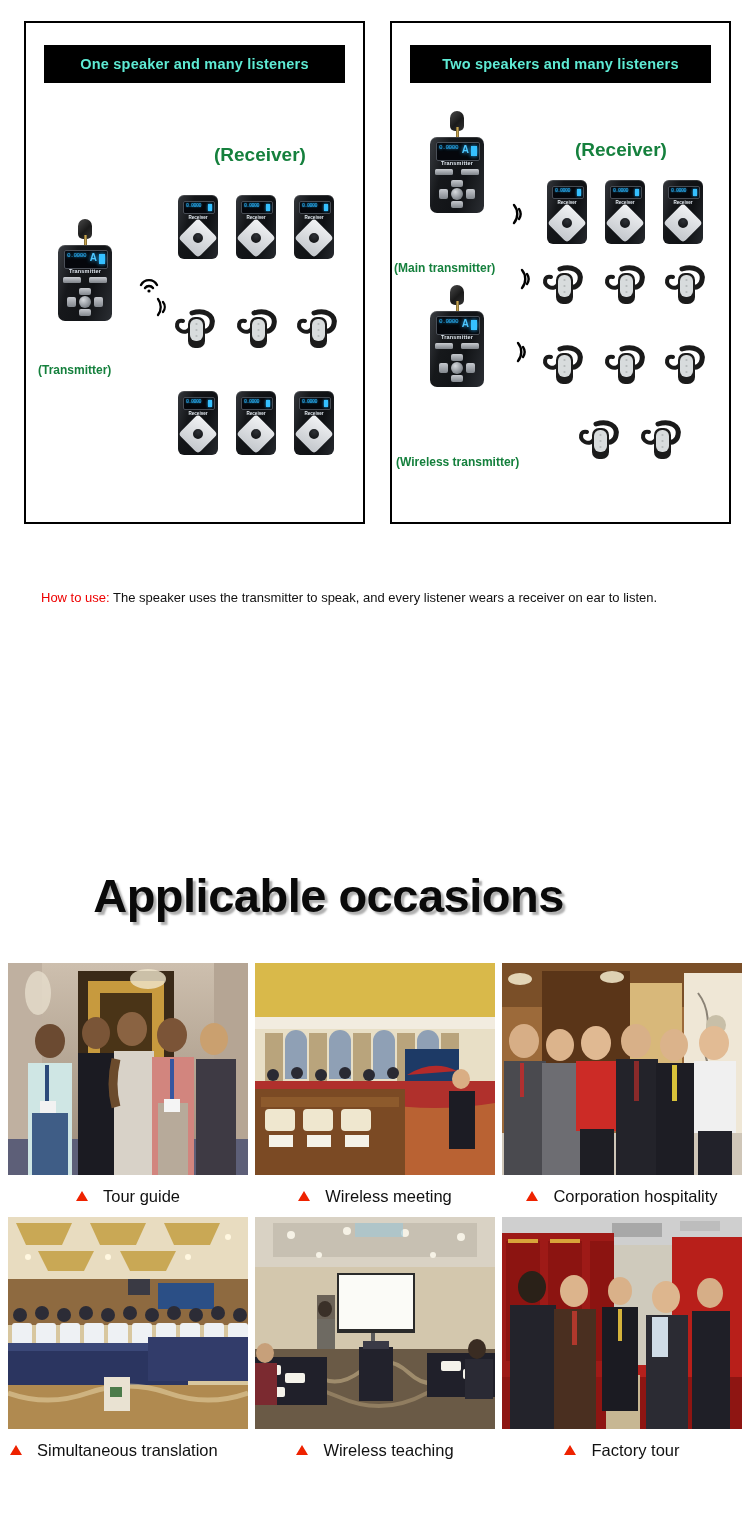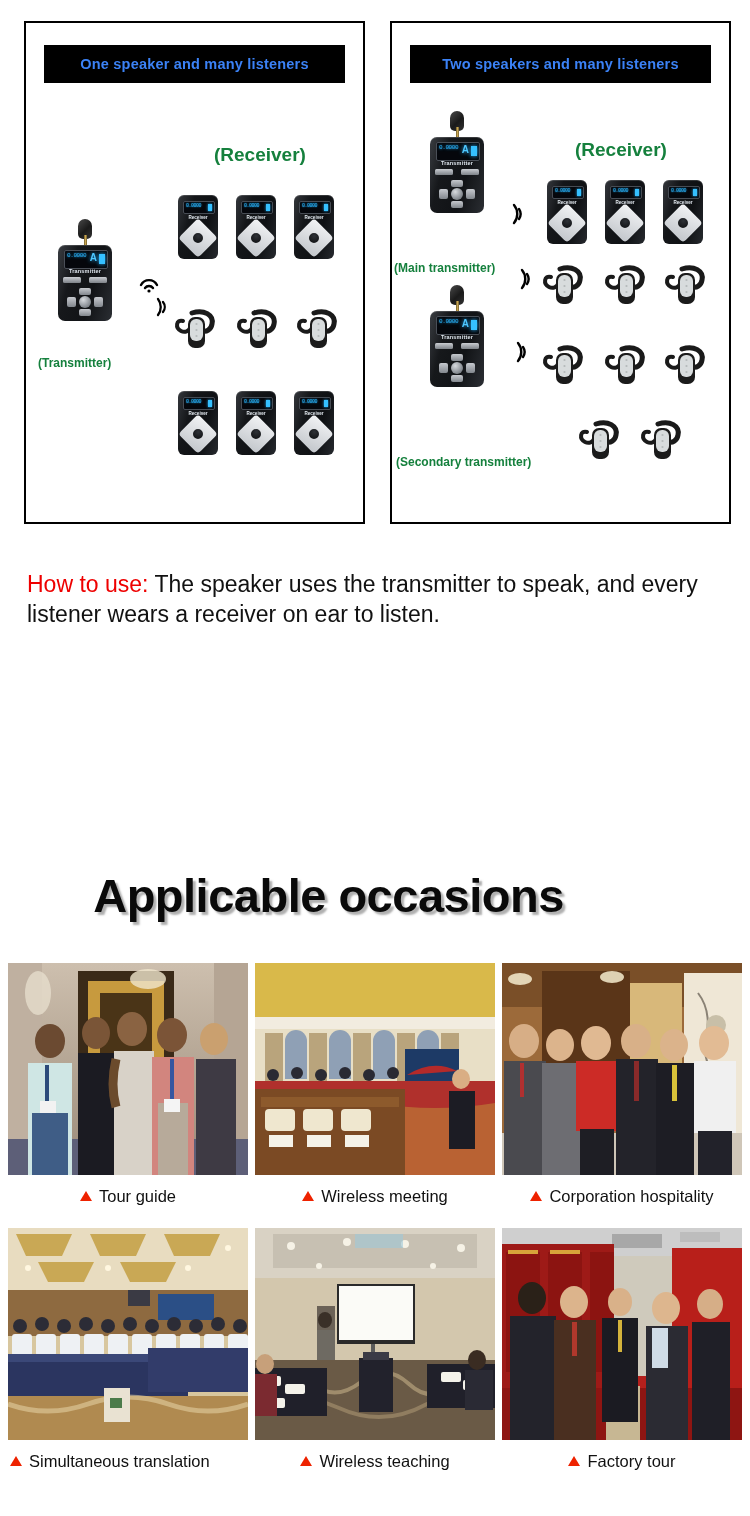--- a/index.html
+++ b/index.html
@@ -16,21 +16,21 @@
     border:2px solid #000;background:#fff;box-sizing:border-box;
   }
   .panel.left{left:24px;width:341px;}
   .panel.right{left:390px;width:341px;padding-left:48px;}
 
   .panel-header{
     position:absolute;left:18px;top:22px;right:18px;height:38px;
     background:#000;display:flex;align-items:center;justify-content:center;
   }
   .panel-header span{
-    color:#3b82f6;font-weight:bold;font-size:14.5px;letter-spacing:.2px;
+    color:#5eead4;font-weight:bold;font-size:14.5px;letter-spacing:.2px;
     white-space:nowrap;
   }
 
   .red-label{
     position:absolute;color:#15803d;font-weight:bold;
     white-space:nowrap;font-size:12px;
   }
   .red-label.big{font-size:19px;}
 
   
@@ -125,44 +125,44 @@
 
   
   .ear{position:absolute;width:46px;height:44px;}
 
   
   .wave{position:absolute;}
 
   
   .copy{position:absolute;left:23px;top:565px;width:706px;}
   .copy p{
-    margin:4px;font-size:23px;line-height:30px;color:#111;
+    margin:18px;font-size:13px;line-height:30px;color:#111;
     font-family:"Liberation Sans", sans-serif;
   }
   .copy p.second{margin-top:22px;}
   .copy .hl{color:#ee0000;}
 
   
   .section-title{
     position:absolute;left:0;top:868px;width:657px;text-align:center;
     font-size:47px;font-weight:bold;color:#0a0a0a;letter-spacing:-.5px;
     text-shadow:3px 3px 2px rgba(110,110,110,.55);
     font-family:"Liberation Sans", sans-serif;
   }
 
   
   .grid{position:absolute;left:8px;top:963px;width:734px;}
   .grid-row{display:flex;gap:7px;}
-  .grid-row + .grid-row{margin-top:11px;}
+  .grid-row + .grid-row{}
   .cell{width:240px;}
   .photo{
     width:240px;height:212px;position:relative;overflow:hidden;background:#2a2320;
   }
   .caption{
-    display:flex;align-items:center;justify-content:center;gap:7px;
+    display:flex;align-items:center;justify-content:center;gap:15px;
     height:42px;font-size:16.5px;color:#111;white-space:nowrap;
   }
   .caption .tri{
     width:0;height:0;border-left:6px solid transparent;border-right:6px solid transparent;
     border-bottom:10px solid #ee2200;flex:0 0 auto;
   }
   .cell.wide .caption{justify-content:flex-start;padding-left:2px;}
   .cell.ctr .caption{justify-content:center;}
 </style>
 </head>
@@ -193,21 +193,21 @@
           </div>
         <div class="dpad">
           <div class="arm up"></div>
             <div class="arm dn"></div>
           <div class="arm lf"></div>
             <div class="arm rt"></div>
           <div class="ctr"></div>
         </div>
       </div>
     </div>
-    <div class="red-label" style="left:12px;top:333px;">(Transmitter)</div>
+    <div class="red-label" style="left:12px;top:340px;">(Transmitter)</div>
 
     <svg class="wave" style="left:110px;top:245px;" width="26" height="26" viewBox="0 0 26 26">
       <g fill="none" stroke="#000" stroke-width="2.4" stroke-linecap="round">
         <path d="M5 17 A9 9 0 0 1 21 17"></path>
           <path d="M9 20 A5 5 0 0 1 17 20"></path>
       </g>
         <circle cx="13" cy="23" r="1.6" fill="#000"></circle>
     </svg>
     <svg class="wave" style="left:128px;top:272px;" width="22" height="24" viewBox="0 0 22 24">
       <g fill="none" stroke="#000" stroke-width="2.3" stroke-linecap="round">
@@ -355,21 +355,21 @@
           </div>
         <div class="dpad">
           <div class="arm up"></div>
             <div class="arm dn"></div>
           <div class="arm lf"></div>
             <div class="arm rt"></div>
           <div class="ctr"></div>
         </div>
       </div>
     </div>
-    <div class="red-label" style="left:4px;top:432px;">(Secondary transmitter)</div>
+    <div class="red-label" style="left:4px;top:432px;">(Wireless transmitter)</div>
 
     <svg class="wave" style="left:118px;top:178px;" width="22" height="26" viewBox="0 0 22 26">
       <g fill="none" stroke="#000" stroke-width="2.4" stroke-linecap="round">
         <path d="M4 4 A14 14 0 0 1 4 22"></path>
           <path d="M9 8 A9 9 0 0 1 9 18"></path>
       </g>
     </svg>
     <svg class="wave" style="left:126px;top:243px;" width="22" height="26" viewBox="0 0 22 26">
       <g fill="none" stroke="#000" stroke-width="2.4" stroke-linecap="round">
         <path d="M4 4 A14 14 0 0 1 4 22"></path>

